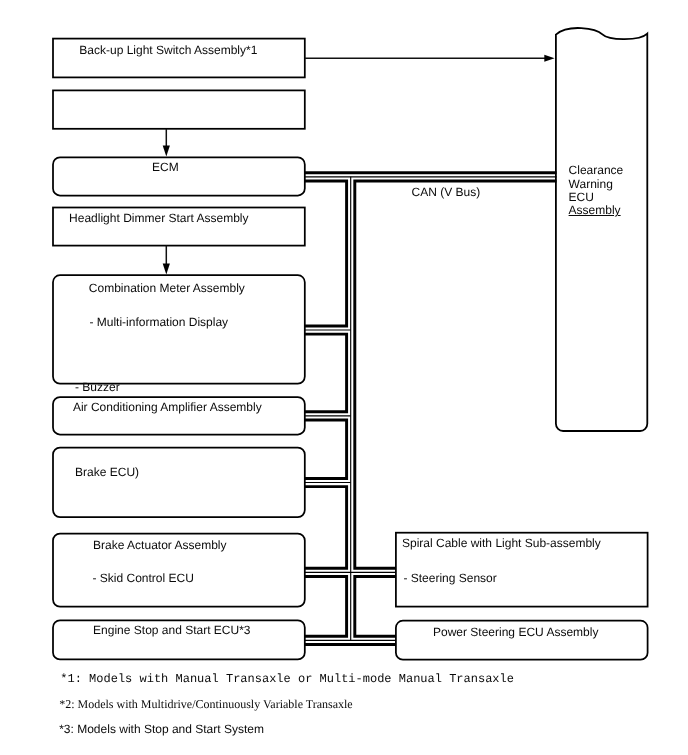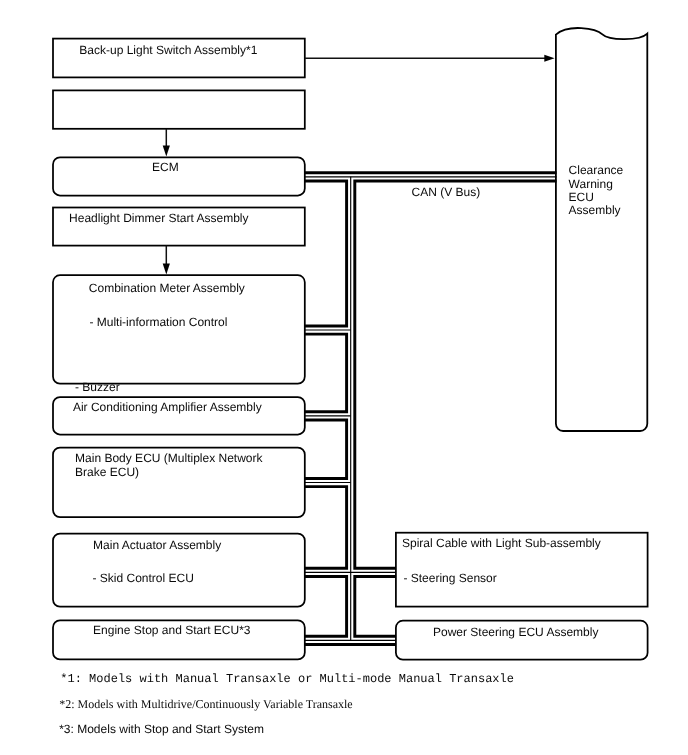--- a/index.html
+++ b/index.html
@@ -76,37 +76,36 @@
       <path d="M304.8,482.5 H350.7"></path>
       <path d="M304.8,572.3 H395.9"></path>
       <path d="M304.8,640.3 H395.9"></path>
     </g>
   </svg>
 
   <div class="tx" style="left:79.3px;top:44px;">Back-up Light Switch Assembly*1</div>
   <div class="tx" style="left:152.1px;top:161.1px;">ECM</div>
   <div class="tx" style="left:69.1px;top:212px;">Headlight Dimmer Start Assembly</div>
   <div class="tx" style="left:88.8px;top:281.9px;">Combination Meter Assembly</div>
-  <div class="tx" style="left:89.4px;top:316px;">- Multi-information Control</div>
+  <div class="tx" style="left:89.4px;top:316px;">- Multi-information Display</div>
   <div class="tx" style="left:75px;top:344.8px;margin-top:36px;">- Buzzer</div>
   <div class="tx" style="left:72.9px;top:400.8px;">Air Conditioning Amplifier Assembly</div>
-  <div class="tx" style="left:75.1px;top:452px;">Main Body ECU (Multiplex Network</div>
   <div class="tx" style="left:75.1px;top:466.1px;">Brake ECU)</div>
-  <div class="tx" style="left:93.1px;top:538.9px;">Main Actuator Assembly</div>
+  <div class="tx" style="left:93.1px;top:538.9px;">Brake Actuator Assembly</div>
   <div class="tx" style="left:92.5px;top:571.6px;">- Skid Control ECU</div>
   <div class="tx" style="left:93.1px;top:624.2px;">Engine Stop and Start ECU*3</div>
 
   <div class="tx" style="left:402px;top:537px;">Spiral Cable with Light Sub-assembly</div>
   <div class="tx" style="left:403.4px;top:571.6px;">- Steering Sensor</div>
   <div class="tx" style="left:433px;top:625.9px;">Power Steering ECU Assembly</div>
 
   <div class="tx" style="left:568.6px;top:164.2px;">Clearance</div>
   <div class="tx" style="left:568.6px;top:177.6px;">Warning</div>
   <div class="tx" style="left:568.6px;top:191px;">ECU</div>
-  <div class="tx" style="left:568.6px;top:204.4px;">Assembly</div>
+  <div class="tx" style="left:568.6px;top:204.4px;text-decoration:underline;">Assembly</div>
 
   <div class="tx" style="left:411.6px;top:186px;">CAN (V Bus)</div>
 
   <div class="tx" style="left:60.3px;top:673px;font-family:Liberation Mono, monospace;">*1: Models with Manual Transaxle or Multi-mode Manual Transaxle</div>
   <div class="tx" style="left:59.2px;top:698.1px;font-family:Liberation Serif, serif;">*2: Models with Multidrive/Continuously Variable Transaxle</div>
   <div class="tx" style="left:59.2px;top:723.2px;">*3: Models with Stop and Start System</div>
 
 </div>
 
 </body></html>

